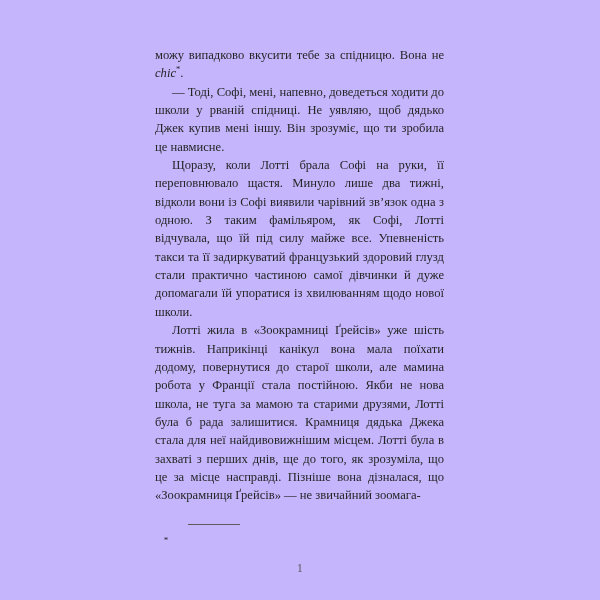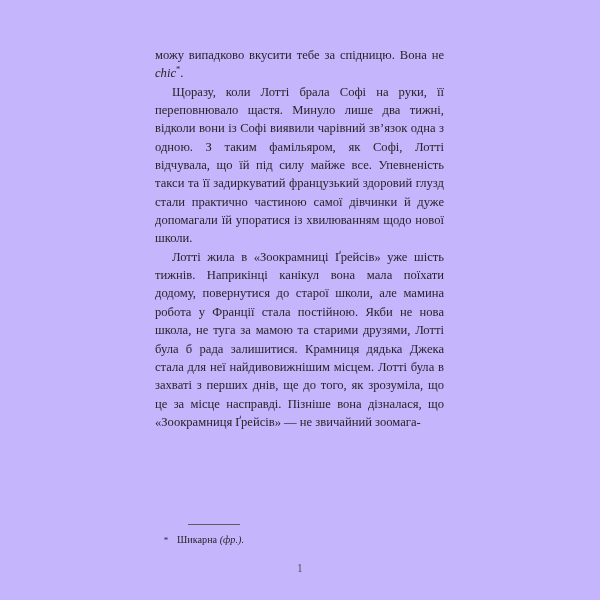--- a/index.html
+++ b/index.html
@@ -93,31 +93,31 @@
 </style>
 </head>
 <body>
 
 <div class="page">
 
   <div class="text-block">
 
     <p class="para no-indent"><span>можу випадково вкусити тебе за спідницю. Вона не </span><i>chic</i><span class="fn-marker">*</span><span>.</span></p>
 
+    <p class="para"><span>— Тоді, Софі, мені, напевно, доведеться ходити до школи у рваній спідниці. Не уявляю, щоб дядько Джек купив мені іншу. Він зрозуміє, що ти зробила це навмисне.</span></p>
 
 
     <p class="para"><span>Щоразу, коли Лотті брала Софі на руки, її переповнювало щастя. Минуло лише два тижні, відколи вони із Софі виявили чарівний зв’язок одна з одною. З таким фамільяром, як Софі, Лотті відчувала, що їй під силу майже все. Упевненість такси та її задиркуватий французький здоровий глузд стали практично частиною самої дівчинки й дуже допомагали їй упоратися із хвилюванням щодо нової школи.</span></p>
 
     <p class="para"><span>Лотті жила в «Зоокрамниці Ґрейсів» уже шість тижнів. Наприкінці канікул вона мала поїхати додому, повернутися до старої школи, але мамина робота у Франції стала постійною. Якби не нова школа, не туга за мамою та старими друзями, Лотті була б рада залишитися. Крамниця дядька Джека стала для неї найдивовижнішим місцем. Лотті була в захваті з перших днів, ще до того, як зрозуміла, що це за місце насправді. Пізніше вона дізналася, що «Зоокрамниця Ґрейсів» — не звичайний зоомага-</span></p>
 
   </div>
 
   <div class="footnote-area">
     <div class="footnote-rule"></div>
     <div class="footnote-line">
       <span class="footnote-star">*</span>
-      <span class="footnote-text"><span>Шикарна </span><i>(фр.)</i><span>.</span></span>
     </div>
   </div>
 
   <div class="folio">1</div>
 
 </div>
 
 </body></html>

